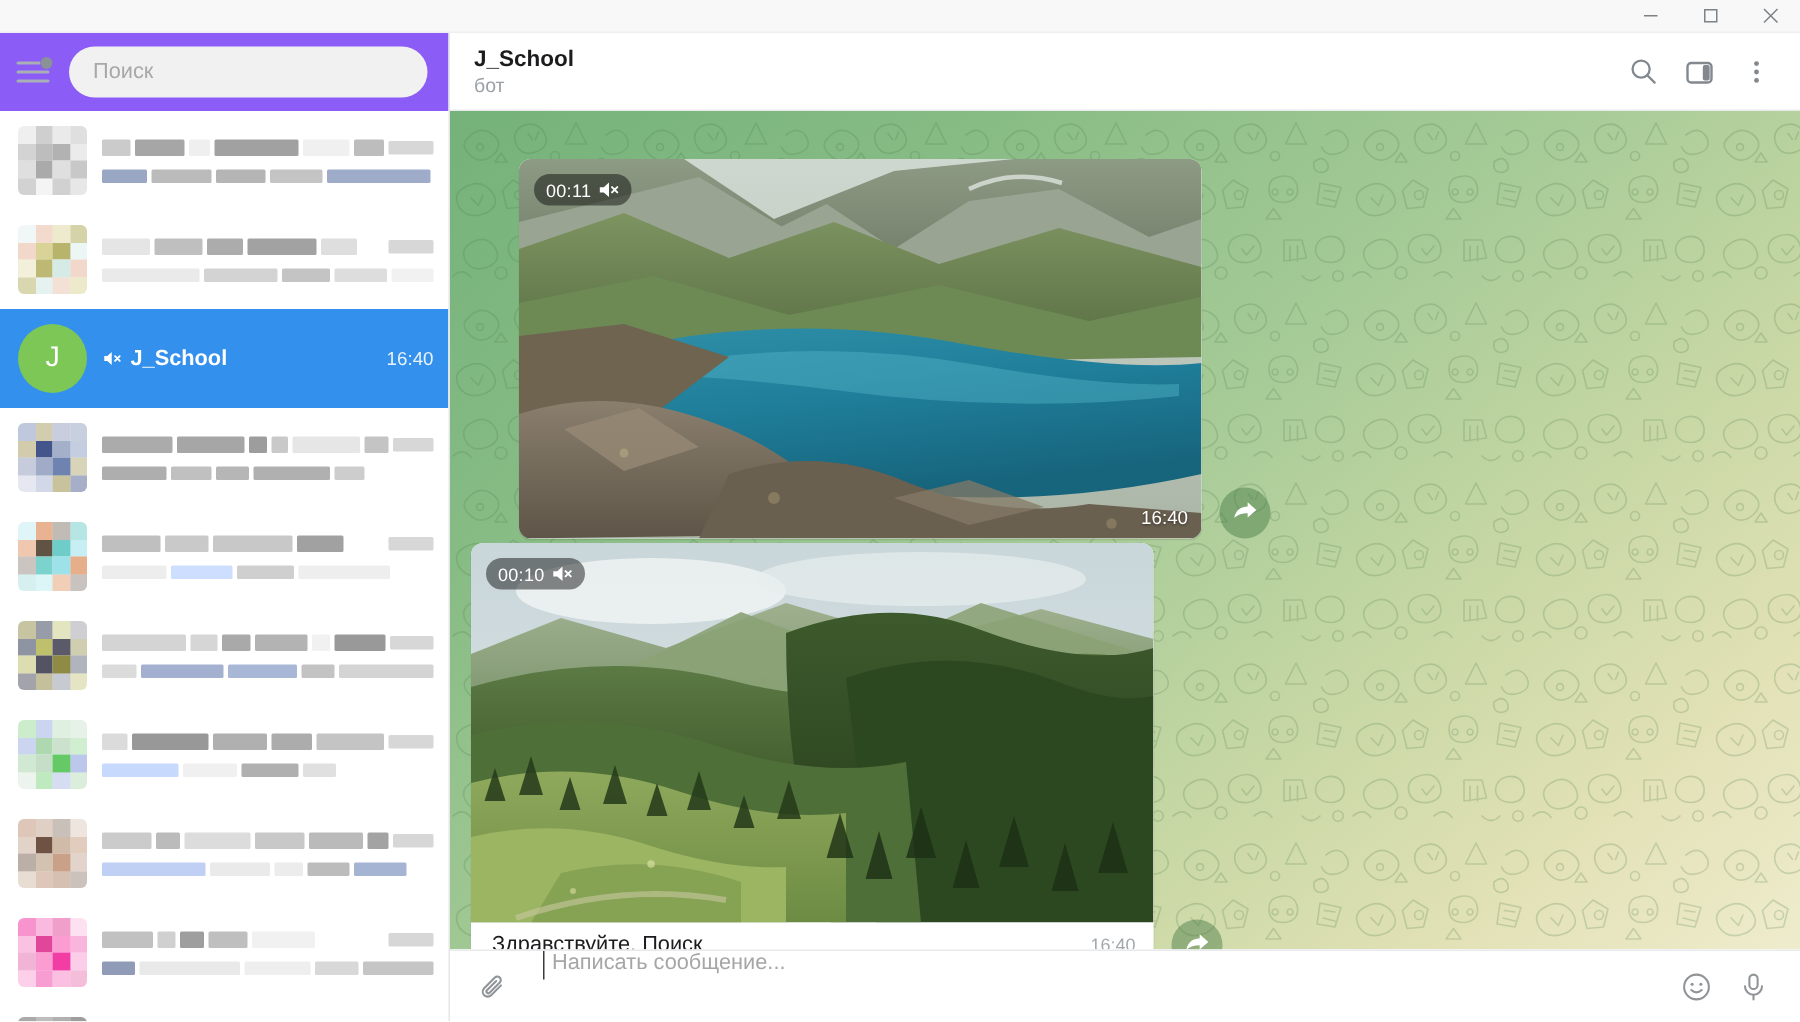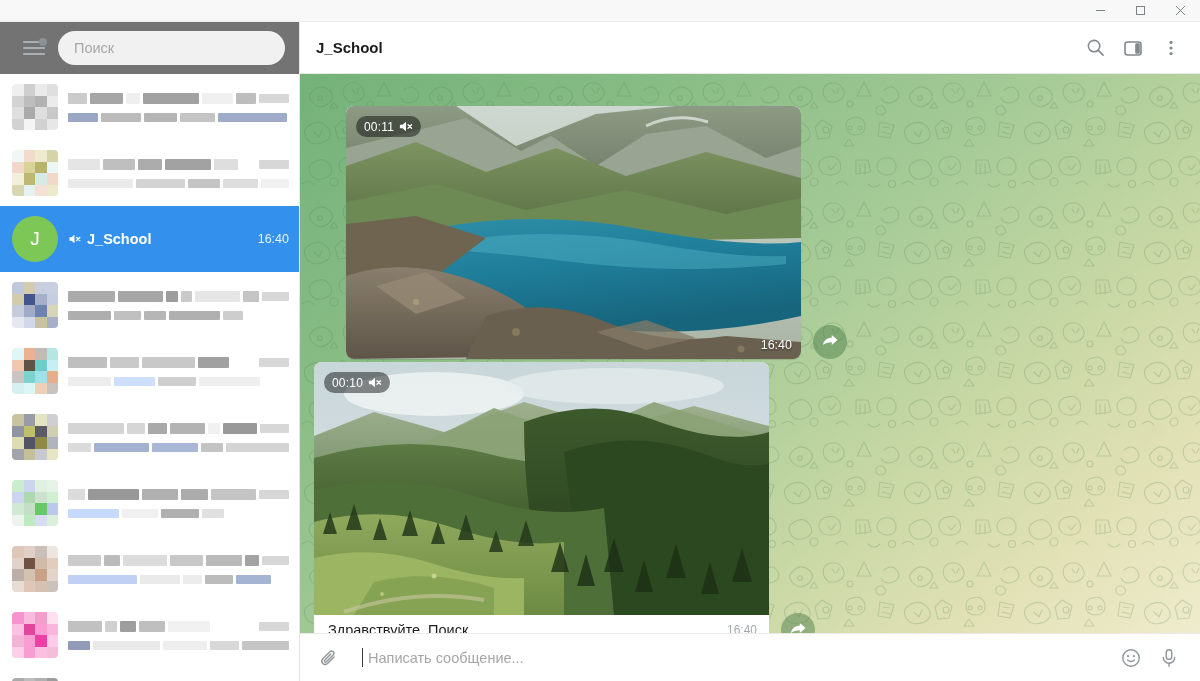--- a/index.html
+++ b/index.html
@@ -29,22 +29,22 @@
     width: 300px; flex: 0 0 300px;
     background: #ffffff;
     border-right: 1px solid #e6e6e6;
     display: flex; flex-direction: column;
     position: relative;
     overflow: hidden;
   }
   .side-top {
     height: 52px; flex: 0 0 52px;
     display: flex; align-items: center; gap: 10px;
-    padding: 0 14px 0 20px;
-    background: #737373;
+    padding: 0 14px 0 8px;
+    background: #8b5cf6;
   }
   .burger { width: 28px; height: 28px; position: relative; cursor: pointer; flex: 0 0 28px; }
   .burger i { position: absolute; left: 3px; height: 2px; background: #a8b0b6; border-radius: 1px; }
   .burger i:nth-child(1) { top: 7px;  width: 16px; }
   .burger i:nth-child(2) { top: 13px; width: 22px; }
   .burger i:nth-child(3) { top: 19px; width: 22px; }
   .burger .dot { position: absolute; top: 4px; left: 19px; width: 8px; height: 8px; border-radius: 50%; background: #8a9298; }
   .searchbox {
     flex: 1 1 auto; height: 34px; border-radius: 17px; background: #f1f1f1;
     display: flex; align-items: center; padding: 0 16px; cursor: text;
@@ -127,21 +127,21 @@
     margin-left: 12px; cursor: pointer; flex: 0 0 34px;
   }
 
   
   .composer {
     height: 48px; flex: 0 0 48px; background: #fff;
     border-top: 1px solid #e8eaec;
     display: flex; align-items: center; padding: 0 14px 0 12px; gap: 4px; z-index: 3;
   }
   .cicon { width: 34px; height: 34px; display: flex; align-items: center; justify-content: center; border-radius: 50%; cursor: pointer; }
-  .inputwrap { flex: 1 1 auto; display: flex; align-items: center; padding-left: 12px; cursor: text; height: 100%; }
+  .inputwrap { flex: 1 1 auto; display: flex; align-items: flex-start; padding-left: 12px; cursor: text; height: 100%; }
   .caret { width: 1px; height: 19px; background: #3b3b3b; margin-right: 5px; }
   .inputwrap span { font-size: 14.5px; color: #a6a6a6; }
 </style>
 </head>
 <body>
 
 <div id="app">
 
   <div class="titlebar">
     <div class="wbtn">
@@ -504,20 +504,21 @@
             </div>
           </div>
         </div>
     </div>
 
     <div class="chat">
 
       <div class="chat-header">
         <div class="names">
           <div class="chat-title">J_School</div>
+          <div class="chat-sub">бот</div>
         </div>
         <div class="hicon">
           <svg width="19" height="19" viewBox="0 0 20 20" fill="none">
             <circle cx="8.5" cy="8.5" r="6" stroke="#82888d" stroke-width="1.6"></circle>
             <path d="M13 13 L18 18" stroke="#82888d" stroke-width="1.6" stroke-linecap="round"></path>
           </svg>
         </div>
         <div class="hicon">
           <svg width="20" height="20" viewBox="0 0 20 20" fill="none">
             <rect x="2" y="4" width="16" height="13" rx="2.5" stroke="#82888d" stroke-width="1.6"></rect>

